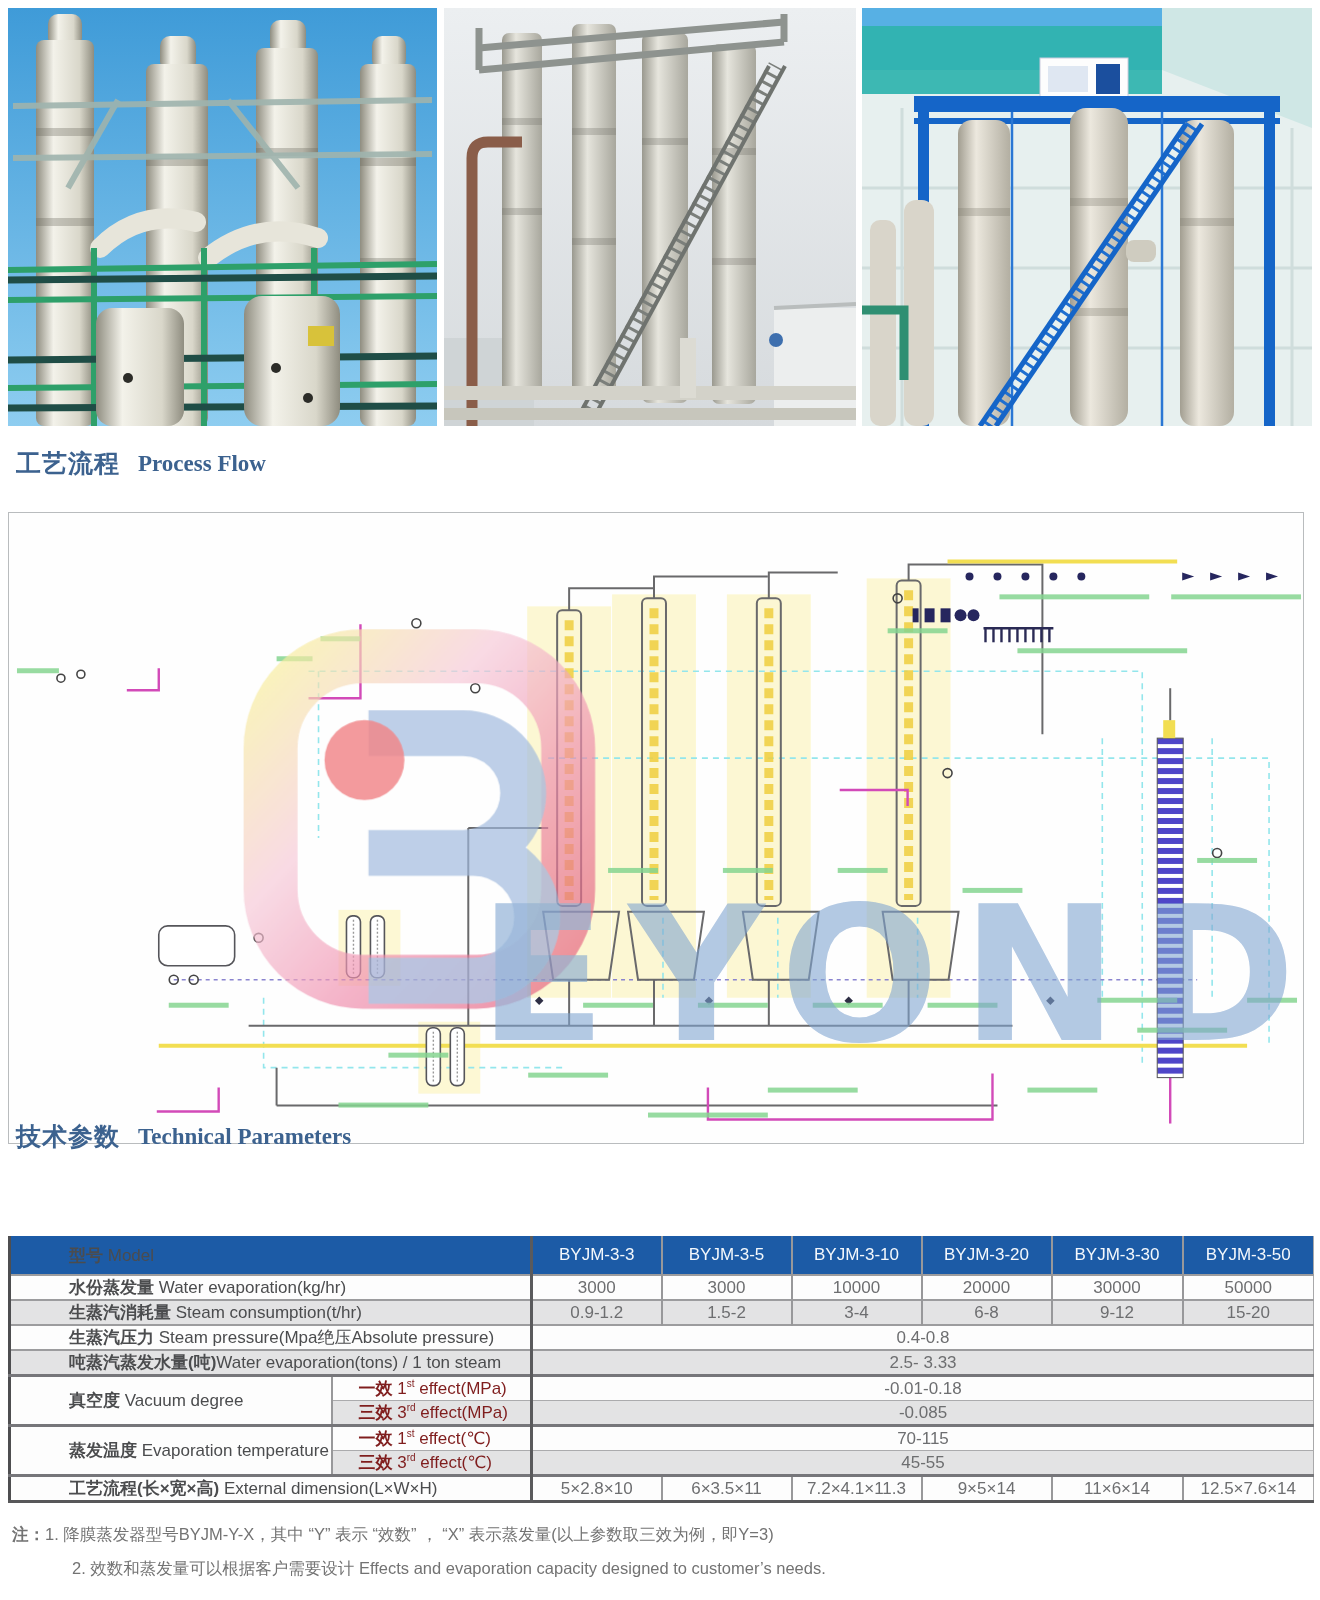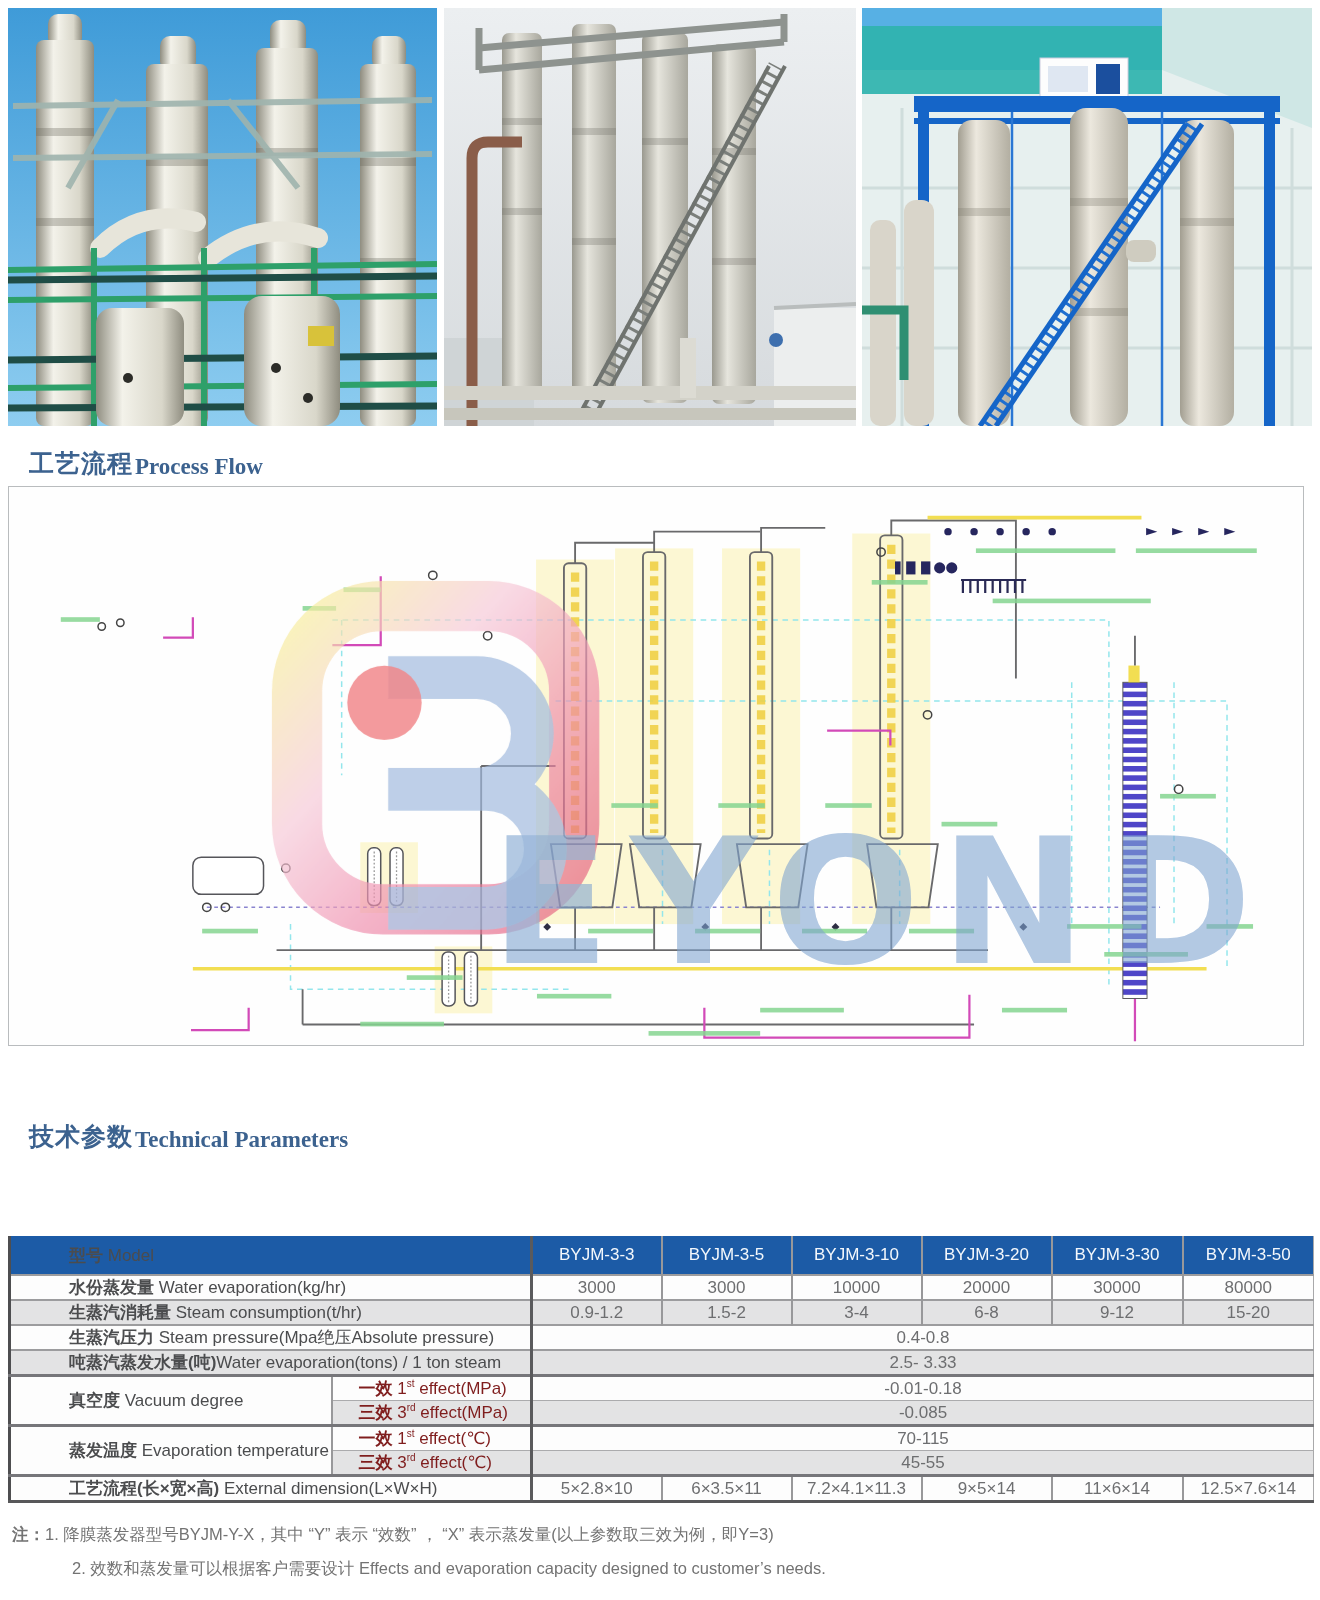--- a/index.html
+++ b/index.html
@@ -6,27 +6,27 @@
   .page{position:relative;width:1320px;height:1600px;background:#fff;overflow:hidden;
         font-family:"Liberation Sans","DejaVu Sans",sans-serif;}
   
   .photos{position:absolute;left:8px;top:8px;width:1304px;height:418px;display:flex;}
   .photo{height:418px;overflow:hidden;}
   .photo svg{display:block;}
   .p1{width:429px;margin-right:7px;}
   .p2{width:412px;margin-right:6px;}
   .p3{width:450px;}
   
-  .sec-head{position:absolute;left:29px;display:flex;align-items:flex-end;gap:2px;color:#3c628f;}
+  .sec-head{position:absolute;left:16px;display:flex;align-items:center;gap:18px;color:#3c628f;}
   .sec-head .hz{font-size:25px;font-weight:bold;letter-spacing:1px;}
   .sec-head .he{font-family:"Liberation Serif","DejaVu Serif",serif;font-size:23px;font-weight:bold;}
   .pf-head{top:447px;}
   .tp-head{top:1120px;}
   
-  .diagram{position:absolute;left:8px;top:486px;width:1296px;height:560px;background:#fefefe;
+  .diagram{position:absolute;left:8px;top:512px;width:1296px;height:632px;background:#fefefe;
            border:1px solid #b9bcbe;box-sizing:border-box;}
   .diagram svg{display:block;width:100%;height:100%;}
   
   .params{position:absolute;left:8px;top:1236px;width:1304px;border-collapse:collapse;table-layout:fixed;
           font-size:17px;color:#6d6e70;}
   .params tr{height:16px;}
   .params tr.hd{height:39px;}
   .params td{padding:0;box-sizing:border-box;border-top:2px solid #9c9c9e;}
   .params .hd td{background:#1c5ba6;color:#f4f8fc;border-top:none;text-align:center;}
   .params .hd td.lab{text-align:left;}
@@ -460,21 +460,21 @@
         <td class="val">BYJM-3-30</td>
         <td class="val">BYJM-3-50</td>
       </tr>
       <tr class="w">
         <td class="lab" colspan="2"><span class="zh">水份蒸发量</span><span> Water evaporation(kg/hr)</span></td>
         <td class="val first">3000</td>
         <td class="val">3000</td>
         <td class="val">10000</td>
         <td class="val">20000</td>
         <td class="val">30000</td>
-        <td class="val">80000</td>
+        <td class="val">50000</td>
       </tr>
       <tr class="g">
         <td class="lab" colspan="2"><span class="zh">生蒸汽消耗量</span><span> Steam consumption(t/hr)</span></td>
         <td class="val first">0.9-1.2</td>
         <td class="val">1.5-2</td>
         <td class="val">3-4</td>
         <td class="val">6-8</td>
         <td class="val">9-12</td>
         <td class="val">15-20</td>
       </tr>

